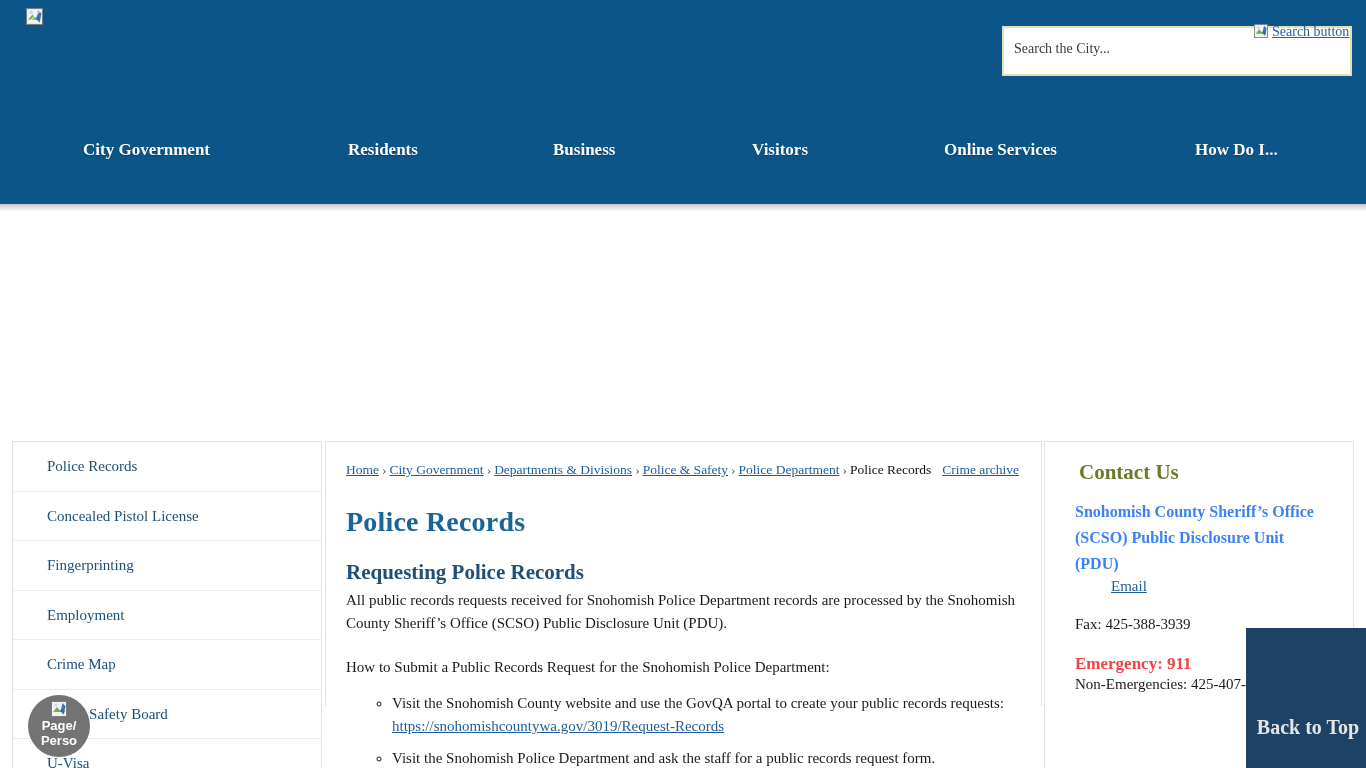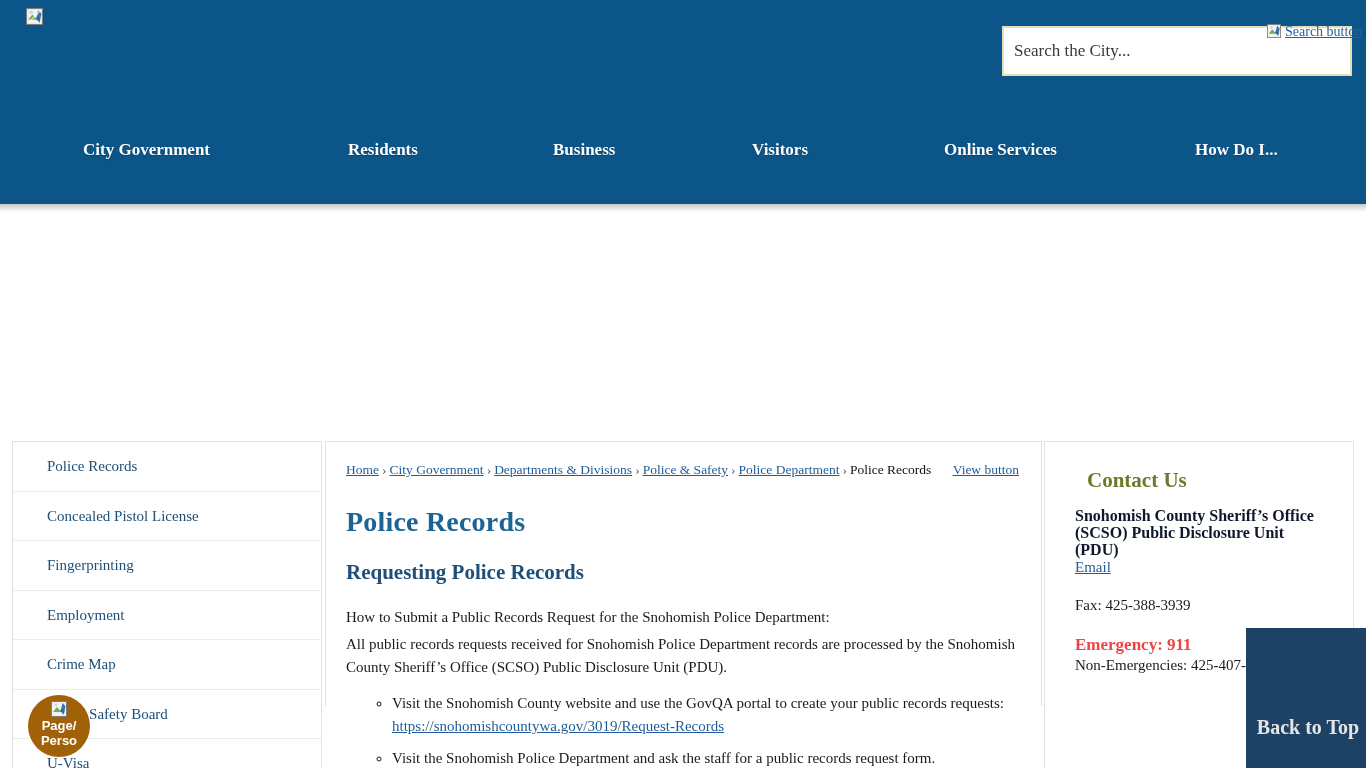--- a/index.html
+++ b/index.html
@@ -51,28 +51,28 @@
     border: 2px solid #e3e0b8;
   }
   .search-input {
     position: absolute;
     left: 10px; top: 13px;
     width: 230px;
     border: 0;
     outline: 0;
     background: transparent;
     font-family: "Liberation Serif", "DejaVu Serif", serif;
-    font-size: 17px;
+    font-size: 14px;
     color: #333333;
     padding: 0;
   }
   .search-input::placeholder { color: #3a3a3a; opacity: 1; }
   .search-button {
     position: absolute;
-    top: -4px; left: 263px;
+    top: -4px; left: 250px;
     white-space: nowrap;
     font-size: 14px;
     color: #2b5f9e;
     text-decoration: underline;
     cursor: pointer;
     display: flex;
     align-items: center;
     gap: 2px;
   }
 
@@ -124,21 +124,21 @@
     overflow: hidden;
   }
   .side-nav-item:last-child { border-bottom: none; }
 
   
   .floating-badge {
     position: absolute;
     left: 28px; top: 254px;
     width: 62px; height: 62px;
     border-radius: 50%;
-    background: #a16207;
+    background: #737373;
     color: #ffffff;
     font-family: "Liberation Sans", "DejaVu Sans", sans-serif;
     font-size: 13px;
     font-weight: bold;
     line-height: 15px;
     text-align: center;
     padding-top: 6px;
     overflow: hidden;
     cursor: pointer;
     z-index: 40;
@@ -220,39 +220,40 @@
     position: absolute;
     top: 0; left: 1044px;
     width: 310px;
     height: 327px;
     background: #ffffff;
     border: 1px solid #e2e2e2;
     border-bottom: none;
     padding: 14px 26px 0 30px;
   }
   .contact-heading {
-    margin: 12px;
+    margin: 4px;
     font-size: 21px;
     font-weight: bold;
     color: #6b7a2b;
   }
   .contact-org {
     margin: 14px 0 0 0;
     font-size: 16px;
     font-weight: bold;
-    line-height: 17px;
-    color: #0f172a;
+    line-height: 26px;
+    color: #3b82f6;
   }
   .contact-email {
     display: inline-block;
     margin-top: 1px;
     font-size: 15px;
     color: #1f5c99;
     text-decoration: underline;
     cursor: pointer;
+    margin-left: 36px;
   }
   .contact-line {
     margin: 21px 0 0 0;
     font-size: 15px;
     color: #1a1a1a;
   }
   .contact-emergency {
     margin: 21px 0 0 0;
     font-size: 17px;
     font-weight: bold;
@@ -338,29 +339,29 @@
     <div class="side-nav-item">Public Safety Board</div>
     <div class="side-nav-item">U-Visa</div>
   </div>
 
   <div class="main-col">
 
     <div class="breadcrumb">
       <a>Home</a><span class="sep">›</span><a>City Government</a><span class="sep">›</span><a>Departments &amp; Divisions</a><span class="sep">›</span><a>Police &amp; Safety</a><span class="sep">›</span><a>Police Department</a><span class="sep">›</span><span class="current">Police Records</span>
     </div>
 
-    <a class="view-archive">View button</a>
+    <a class="view-archive">Crime archive</a>
 
     <h1 class="page-title">Police Records</h1>
 
     <h2 class="section-title">Requesting Police Records</h2>
 
+    <p class="body-para">All public records requests received for Snohomish Police Department records are processed by the Snohomish County Sheriff’s Office (SCSO) Public Disclosure Unit (PDU).</p>
+
     <p class="body-para spaced">How to Submit a Public Records Request for the Snohomish Police Department:</p>
-
-    <p class="body-para">All public records requests received for Snohomish Police Department records are processed by the Snohomish County Sheriff’s Office (SCSO) Public Disclosure Unit (PDU).</p>
 
     <ul class="bullets">
       <li><span>Visit the Snohomish County website and use the GovQA portal to create your public records requests: </span><a>https://snohomishcountywa.gov/3019/Request-Records</a></li>
       <li><span>Visit the Snohomish Police Department and ask the staff for a public records request form.</span></li>
     </ul>
   </div>
 
   <div class="right-col">
     <h2 class="contact-heading">Contact Us</h2>
     <p class="contact-org">Snohomish County Sheriff’s Office (SCSO) Public Disclosure Unit (PDU)</p>

